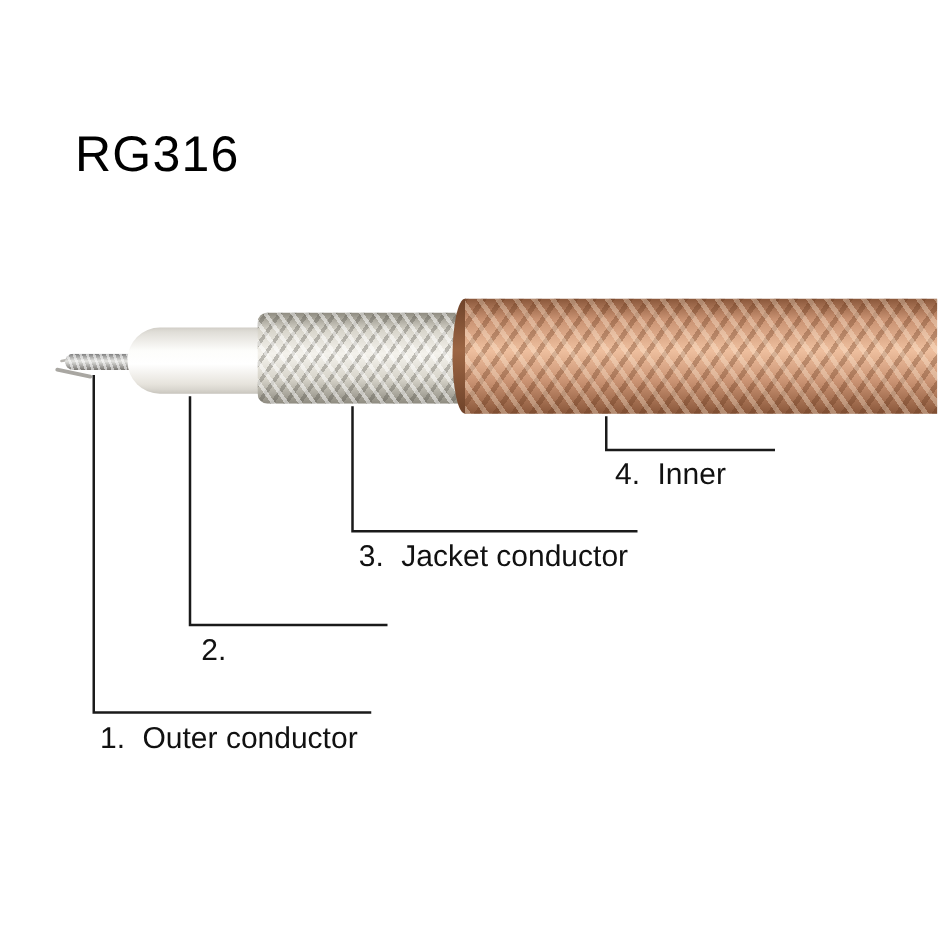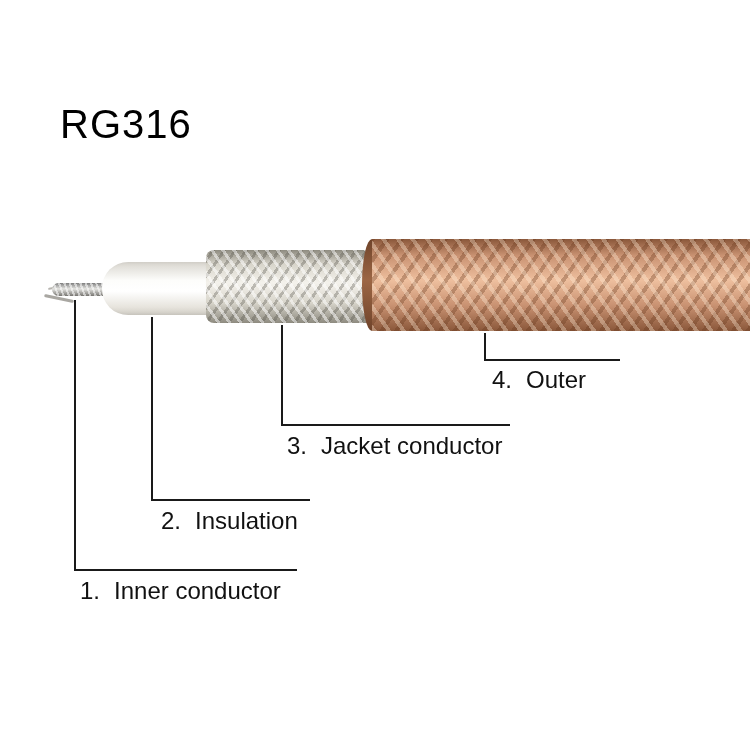--- a/index.html
+++ b/index.html
@@ -135,31 +135,30 @@
 
   <svg class="leader-svg" viewBox="0 0 750 750">
     <polyline points="75,300 75,570 297,570"></polyline>
     <polyline points="152,317 152,500 310,500"></polyline>
     <polyline points="282,325 282,425 510,425"></polyline>
     <polyline points="485,333 485,360 620,360"></polyline>
   </svg>
 
   <div class="part-label" style="left:80px; top:577px">
     <span>1.</span>
-    <span>Inner conductor</span>
+    <span>Outer conductor</span>
   </div>
 
   <div class="part-label" style="left:161px; top:507px">
     <span>2.</span>
-    <span>Insulation</span>
   </div>
 
   <div class="part-label" style="left:287px; top:432px">
     <span>3.</span>
     <span>Jacket conductor</span>
   </div>
 
   <div class="part-label" style="left:492px; top:366px">
     <span>4.</span>
-    <span>Outer</span>
+    <span>Inner</span>
   </div>
 
 </div>
 
 </body></html>

